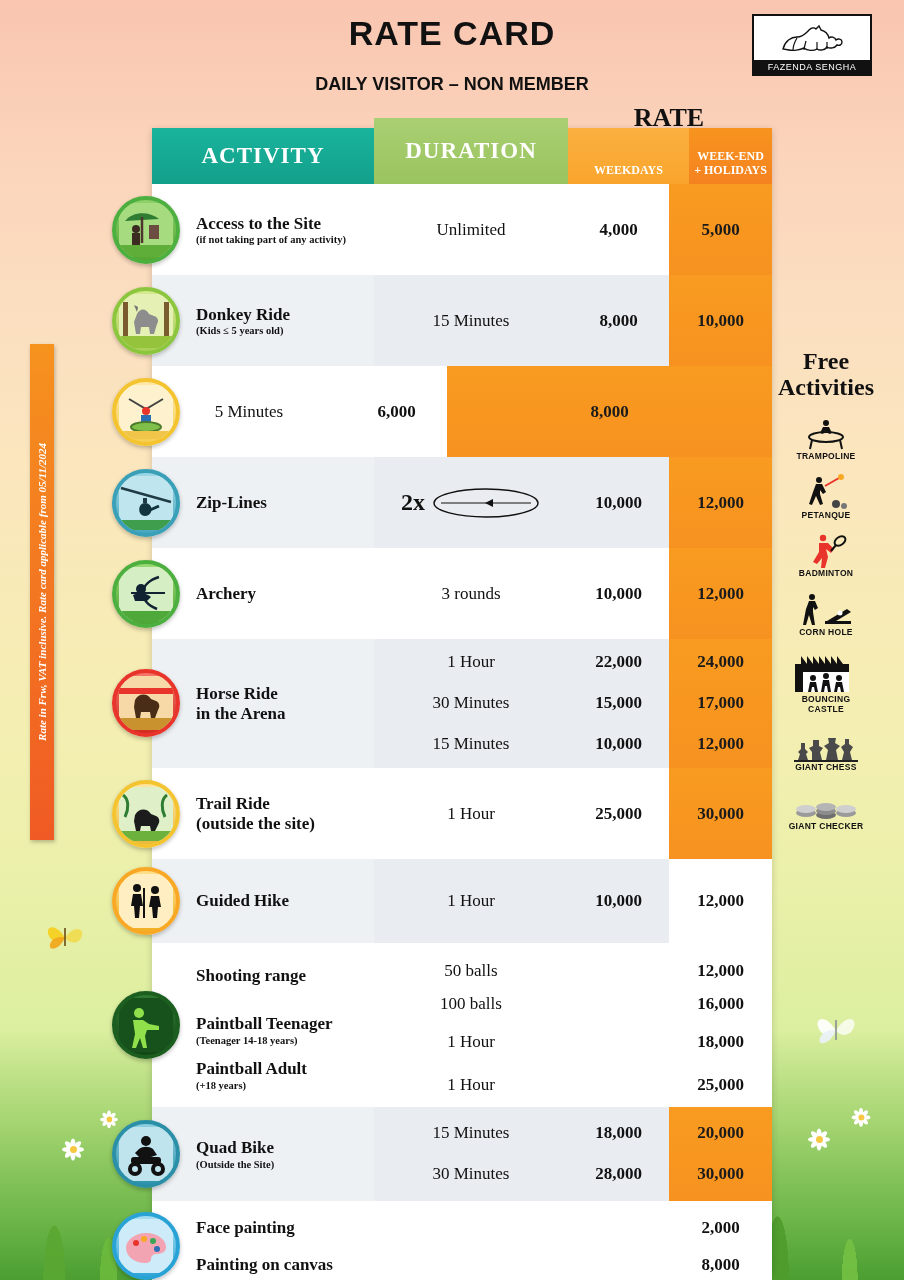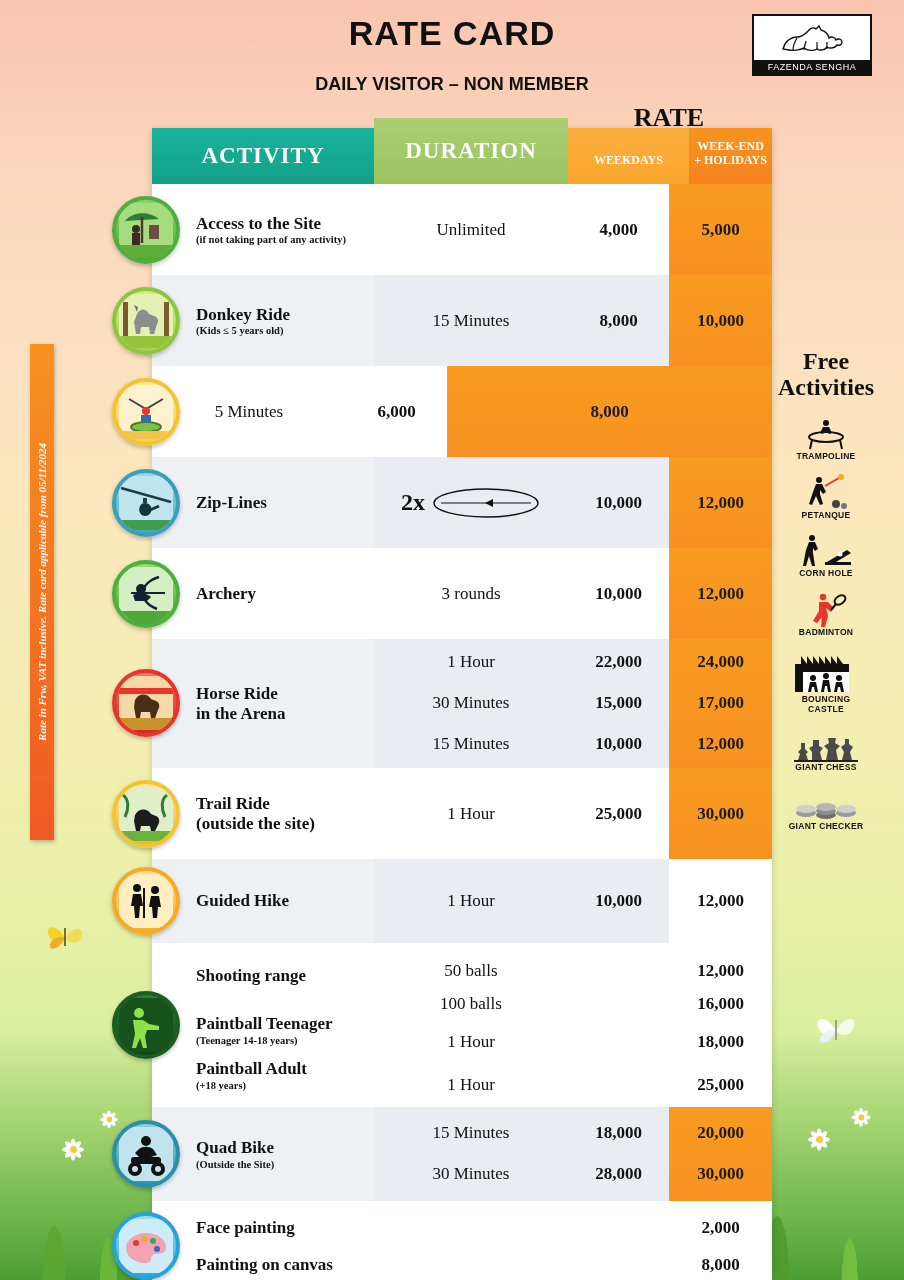--- a/index.html
+++ b/index.html
@@ -119,21 +119,21 @@
     width: 194px; background: linear-gradient(180deg,#a9cf72,#9ac45f);
     color: #fff; font-family: "Liberation Serif", serif; font-weight: bold;
     font-size: 23px; display: flex; align-items: center; justify-content: center;
     letter-spacing: 1px;
     margin-top: -10px; height: 66px;
   }
   .hdr .h-rate { flex: 1; display: flex; }
   .h-wd, .h-we {
     color: #fff; font-family: "Liberation Serif", serif; font-weight: bold;
     display: flex; flex-direction: column; align-items: center; justify-content: flex-end;
-    font-size: 12px; text-align: center; padding-bottom: 16px; line-height: 1.15;
+    font-size: 12px; text-align: center; padding-bottom: 6px; line-height: 1.15;
   }
   .h-wd { width: 121px; background: linear-gradient(180deg,#fbb040,#f9a52c); }
   .h-we { flex: 1; background: linear-gradient(180deg,#f7941e,#f58220); }
 
   .rows { position: relative; }
   .row { display: flex; position: relative; }
   .row .c-act {
     width: 222px; padding: 6px 10px 6px 44px;
     display: flex; flex-direction: column; justify-content: center;
   }
@@ -616,41 +616,41 @@
         <circle cx="38" cy="3" r="3" fill="#f9a825"></circle>
         <circle cx="33" cy="30" r="4" fill="#444"></circle>
         <circle cx="41" cy="32" r="3" fill="#777"></circle>
       </svg>
     </div>
     <div class="lbl">PETANQUE</div>
   </div>
 
   <div class="free-item">
     <div class="ico">
+      <svg width="46" height="36" viewBox="0 0 46 36">
+        <circle cx="20" cy="6" r="3.2" fill="#e8342a"></circle>
+        <path d="M16 11 l9 0 6 6 -3 4 -5-4 2 8 -3 11 -4 0 1-10 -5 6 -4-2 6-10z" fill="#e8342a"></path>
+        <ellipse cx="37" cy="9" rx="6" ry="4" transform="rotate(-35 37 9)" fill="none" stroke="#111" stroke-width="2"></ellipse>
+        <line x1="33" y1="13" x2="28" y2="19" stroke="#111" stroke-width="2"></line>
+      </svg>
+    </div>
+    <div class="lbl">BADMINTON</div>
+  </div>
+
+  <div class="free-item">
+    <div class="ico">
       <svg width="54" height="36" viewBox="0 0 54 36">
         <circle cx="13" cy="6" r="3" fill="#111"></circle>
         <path d="M10 10 l6 0 3 7 -3 2 -2-3 0 5 2 13 -3 0 -3-10 -3 10 -3 0 3-16z" fill="#111"></path>
         <path d="M28 30 l20-12 4 3 -20 12z" fill="#111"></path>
         <circle cx="41" cy="22" r="2.5" fill="#fff"></circle>
         <rect x="26" y="30" width="26" height="3" fill="#111"></rect>
       </svg>
     </div>
     <div class="lbl">CORN HOLE</div>
-  </div>
-
-  <div class="free-item">
-    <div class="ico">
-      <svg width="46" height="36" viewBox="0 0 46 36">
-        <circle cx="20" cy="6" r="3.2" fill="#e8342a"></circle>
-        <path d="M16 11 l9 0 6 6 -3 4 -5-4 2 8 -3 11 -4 0 1-10 -5 6 -4-2 6-10z" fill="#e8342a"></path>
-        <ellipse cx="37" cy="9" rx="6" ry="4" transform="rotate(-35 37 9)" fill="none" stroke="#111" stroke-width="2"></ellipse>
-        <line x1="33" y1="13" x2="28" y2="19" stroke="#111" stroke-width="2"></line>
-      </svg>
-    </div>
-    <div class="lbl">BADMINTON</div>
   </div>
 
   <div class="free-item">
     <div class="ico" style="height:48px">
       <svg width="74" height="46" viewBox="0 0 74 46">
         <path d="M6 44 V16 l6 0 0-8 6 8 0-8 6 8 0-8 6 8 0-8 6 8 0-8 6 8 0-8 6 8 0-8 6 8 6 0 0 28z" fill="#111"></path>
         <rect x="14" y="24" width="46" height="20" fill="#fff"></rect>
         <circle cx="24" cy="30" r="3" fill="#111"></circle>
           <path d="M21 34 h6 l2 10 -3 0 -1-5 -2 0 -1 5 -3 0z" fill="#111"></path>
         <circle cx="37" cy="28" r="3" fill="#111"></circle>

